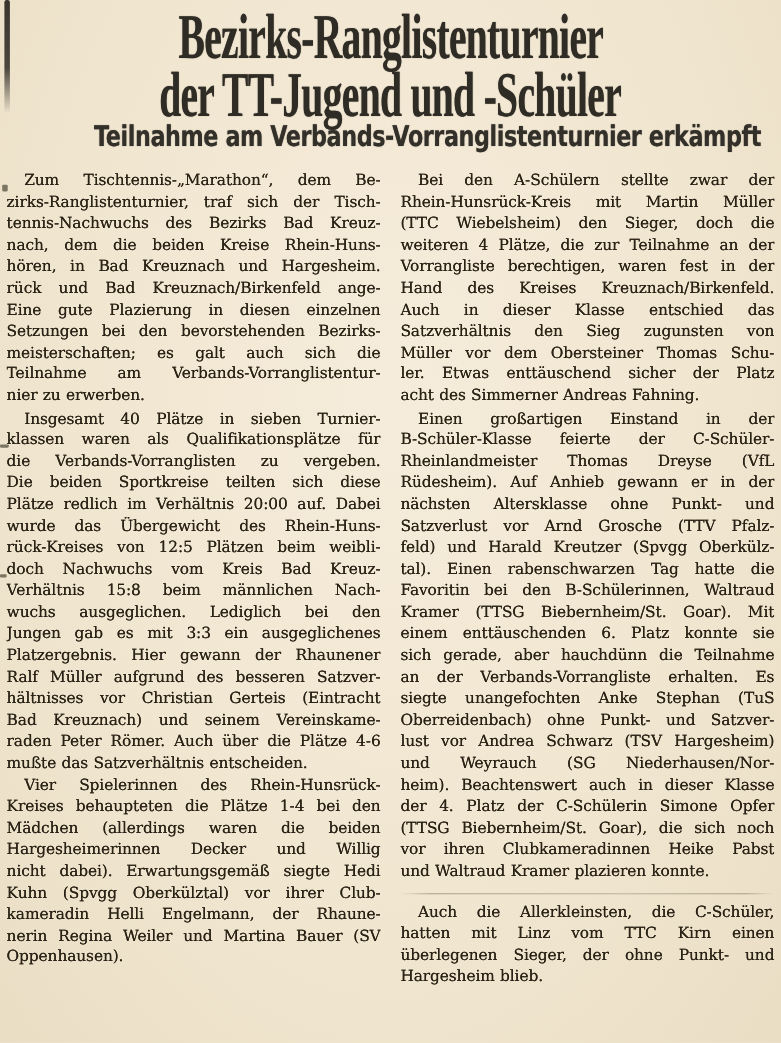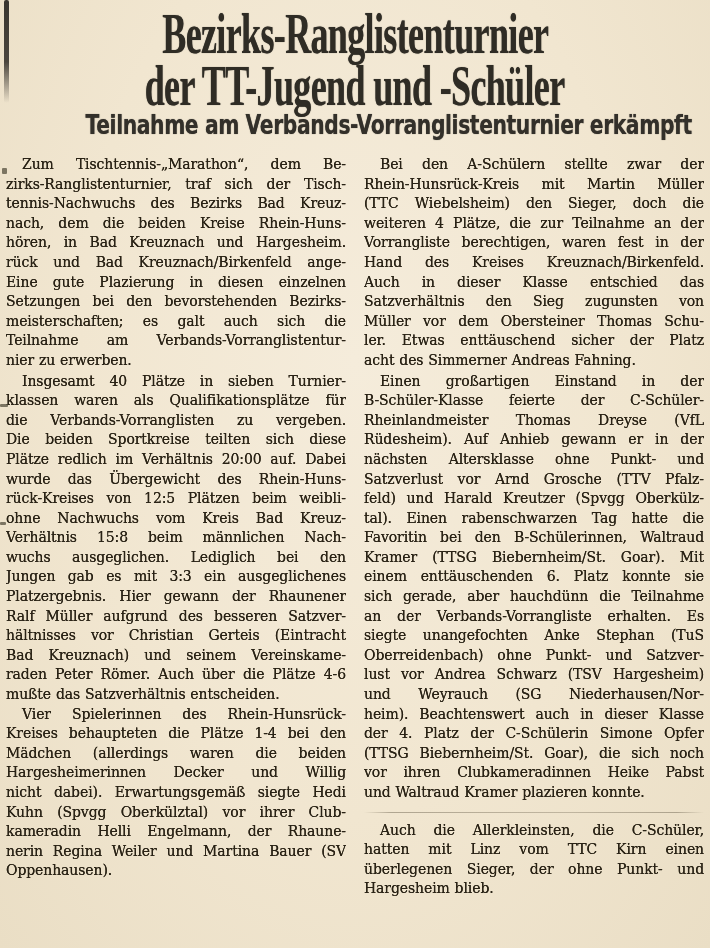--- a/index.html
+++ b/index.html
@@ -104,21 +104,21 @@
           <div class="jline last">nier zu erwerben.</div>
         </div>
         <div class="para gap">
           <div class="jline first">Insgesamt 40 Plätze in sieben Turnier-</div>
           <div class="jline">klassen waren als Qualifikationsplätze für</div>
           <div class="jline">die Verbands-Vorranglisten zu vergeben.</div>
           <div class="jline">Die beiden Sportkreise teilten sich diese</div>
           <div class="jline">Plätze redlich im Verhältnis 20:00 auf. Dabei</div>
           <div class="jline">wurde das Übergewicht des Rhein-Huns-</div>
           <div class="jline">rück-Kreises von 12:5 Plätzen beim weibli-</div>
-          <div class="jline">ohne Nachwuchs vom Kreis Bad Kreuz-</div>
+          <div class="jline">doch Nachwuchs vom Kreis Bad Kreuz-</div>
           <div class="jline">Verhältnis 15:8 beim männlichen Nach-</div>
           <div class="jline">wuchs ausgeglichen. Lediglich bei den</div>
           <div class="jline">Jungen gab es mit 3:3 ein ausgeglichenes</div>
           <div class="jline">Platzergebnis. Hier gewann der Rhaunener</div>
           <div class="jline">Ralf Müller aufgrund des besseren Satzver-</div>
           <div class="jline">hältnisses vor Christian Gerteis (Eintracht</div>
           <div class="jline">Bad Kreuznach) und seinem Vereinskame-</div>
           <div class="jline">raden Peter Römer. Auch über die Plätze 4-6</div>
           <div class="jline last">mußte das Satzverhältnis entscheiden.</div>
         </div>

